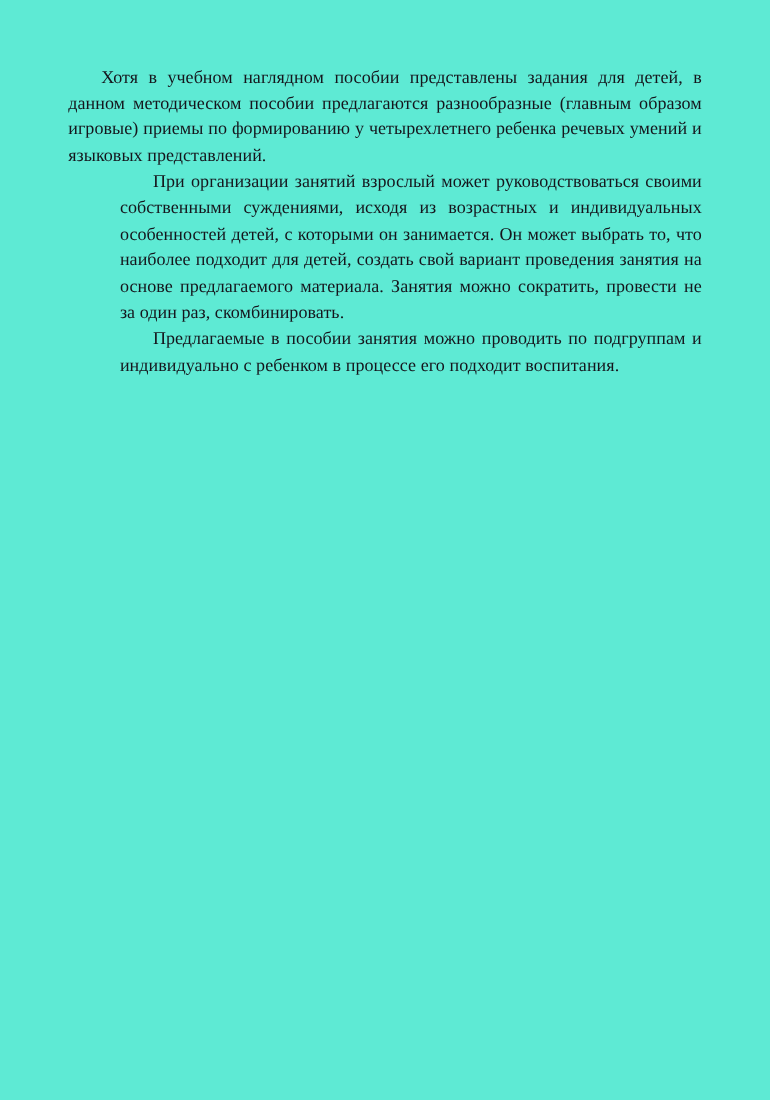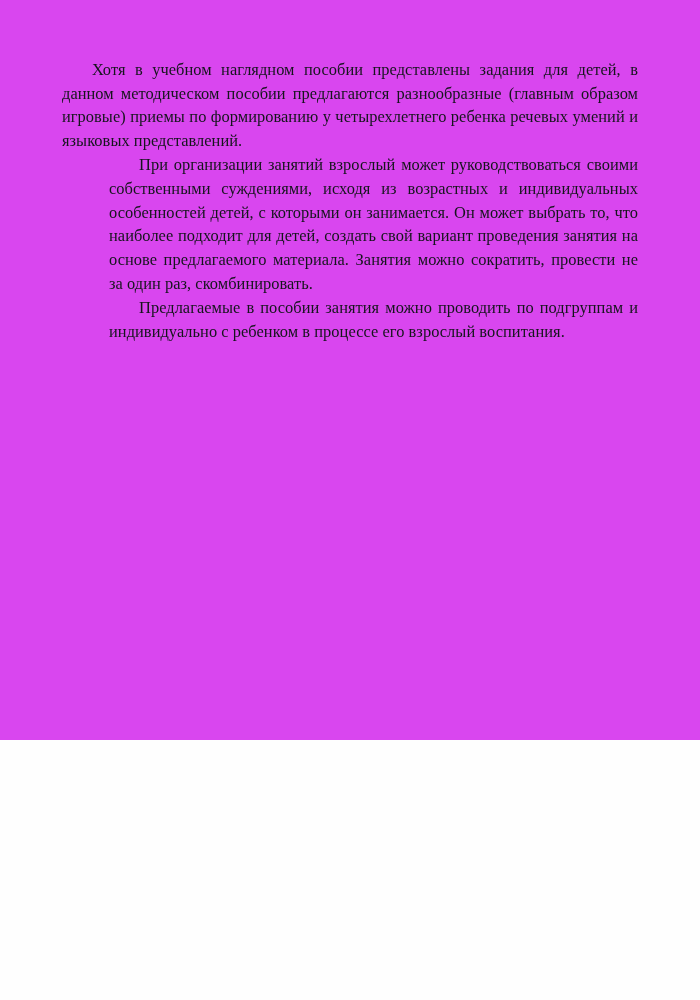--- a/index.html
+++ b/index.html
@@ -10,24 +10,24 @@
     width: 700px;
     height: 1000px;
     background: #fefefe;
     font-family: "Liberation Serif", "DejaVu Serif", serif;
     color: #1a1a22;
     overflow: hidden;
   }
   .page {
     position: relative;
     width: 700px;
-    height: 740px;
+    height: 1000px;
     box-sizing: border-box;
     padding: 58px 62px 40px 62px;
-    background: #d946ef;
+    background: #5eead4;
   }
   .text-block {
     width: 100%;
   }
   .para {
     margin: 0 0 0 0;
     font-size: 16.4px;
     line-height: 1.445;
     text-align: justify;
     text-indent: 30px;
@@ -40,15 +40,15 @@
     margin-left: 47px;
   }
 </style>
 </head>
 <body>
 
 <div class="page">
   <div class="text-block">
     <p class="para">Хотя в учебном наглядном пособии представлены задания для детей, в данном методическом пособии предлагаются разнообразные (главным образом игровые) приемы по формированию у четырехлетнего ребенка речевых умений и языковых представлений.</p>
     <p class="para">При организации занятий взрослый может руководствоваться своими собственными суждениями, исходя из возрастных и индивидуальных особенностей детей, с которыми он занимается. Он может выбрать то, что наиболее подходит для детей, создать свой вариант проведения занятия на основе предлагаемого материала. Занятия можно сократить, провести не за один раз, скомбинировать.</p>
-    <p class="para">Предлагаемые в пособии занятия можно проводить по подгруппам и индивидуально с ребенком в процессе его взрослый воспитания.</p>
+    <p class="para">Предлагаемые в пособии занятия можно проводить по подгруппам и индивидуально с ребенком в процессе его подходит воспитания.</p>
   </div>
 </div>
 
 </body></html>

